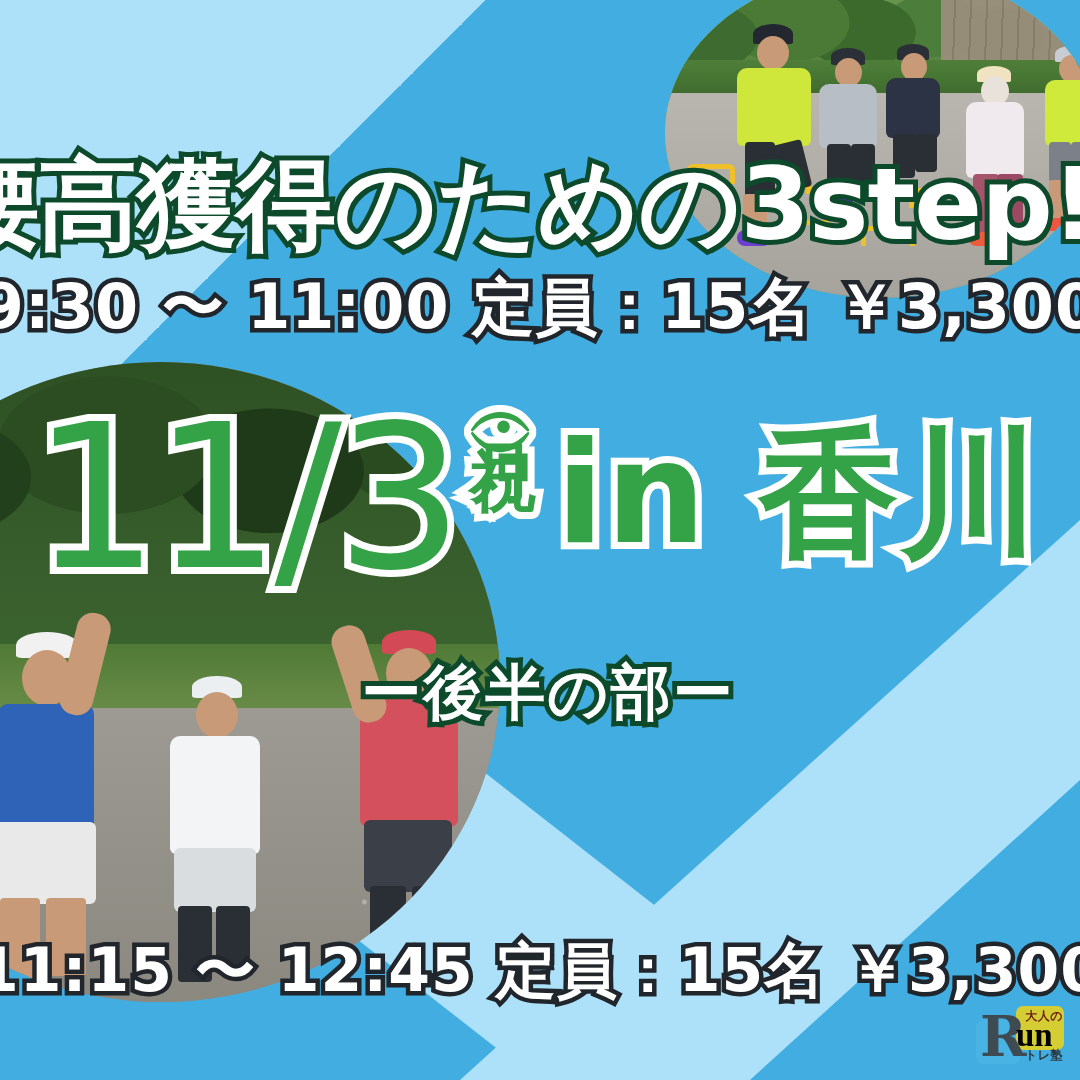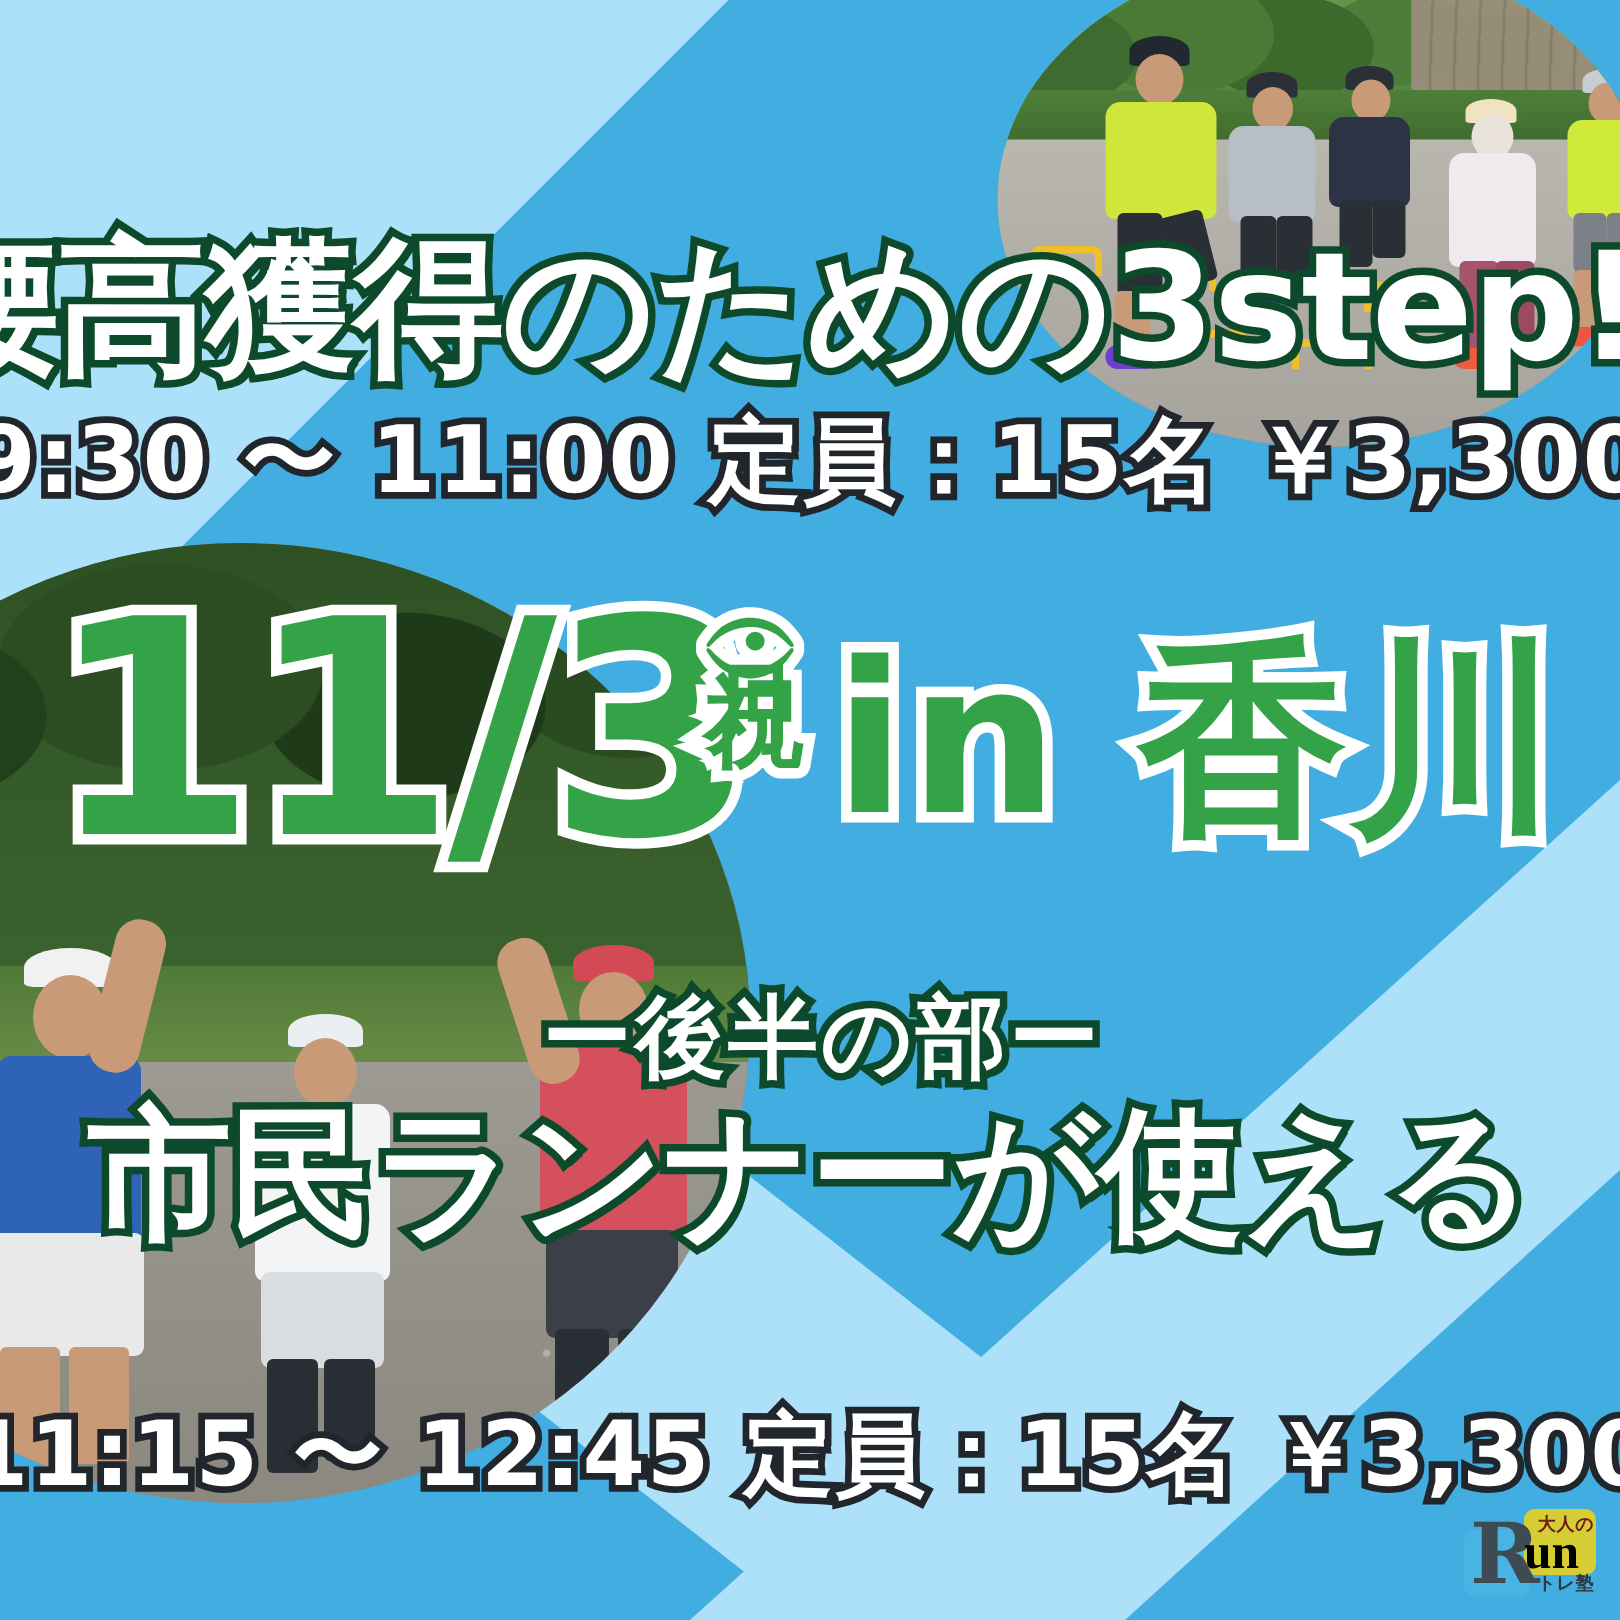--- a/index.html
+++ b/index.html
@@ -136,21 +136,21 @@
   .out-white {
     color:#34A347;
     -webkit-text-stroke:14px #ffffff;
     paint-order:stroke fill;
   }
 
   #label-first   { left:50%; transform:translateX(-50%); top:82px;  font-size:62px; font-weight:700; letter-spacing:2px; }
   #title-first   { left:50%; transform:translateX(-50%); top:155px; font-size:100px; font-weight:900; letter-spacing:-1px; }
   #time-first    { left:50%; transform:translateX(-50%); top:276px; font-size:62px; font-weight:900; letter-spacing:1px; }
 
-  #date-main     { left:32px;  top:388px; font-size:200px; font-weight:700; letter-spacing:-6px; }
+  #date-main     { left:32px;  top:398px; font-size:200px; font-weight:400; letter-spacing:-6px; }
   #date-note     { left:470px; top:392px; font-size:66px;  font-weight:900;
                    writing-mode:vertical-rl; text-orientation:upright; line-height:.98; white-space:normal; }
   #place-main    { left:556px; top:424px; font-size:140px; font-weight:900; letter-spacing:2px; }
 
   #label-second  { left:548px; transform:translateX(-50%); top:662px; font-size:60px; font-weight:700; letter-spacing:2px; }
   #title-second1 { left:540px; transform:translateX(-50%); top:735px; font-size:96px; font-weight:900; letter-spacing:-1px; }
   #title-second2 { left:540px; transform:translateX(-50%); top:827px; font-size:96px; font-weight:900; letter-spacing:-1px; }
   #time-second   { left:540px; transform:translateX(-50%); top:940px; font-size:60px; font-weight:900; letter-spacing:1px; }
 
   
@@ -299,21 +299,20 @@
   <div class="tx out-dark" id="time-first">9:30 〜 11:00 定員：15名 ￥3,300</div>
 
   <div class="tx out-white" id="date-main">11/3</div>
 
   <div class="tx out-white" id="date-note">（月・祝）</div>
 
   <div class="tx out-white" id="place-main">in 香川</div>
 
   <div class="tx out-green" id="label-second">ー後半の部ー</div>
 
-  <div class="tx out-green" id="title-second1">市民ランナーが使える</div>
 
 
   <div class="tx out-dark" id="time-second">11:15 〜 12:45 定員：15名 ￥3,300</div>
 
   <div id="logo">
     <div class="sq-blue"></div>
     <div class="sq-yellow"></div>
     <div class="big-r">R</div>
     <div class="un">un</div>
     <div class="otona">大人の</div>

